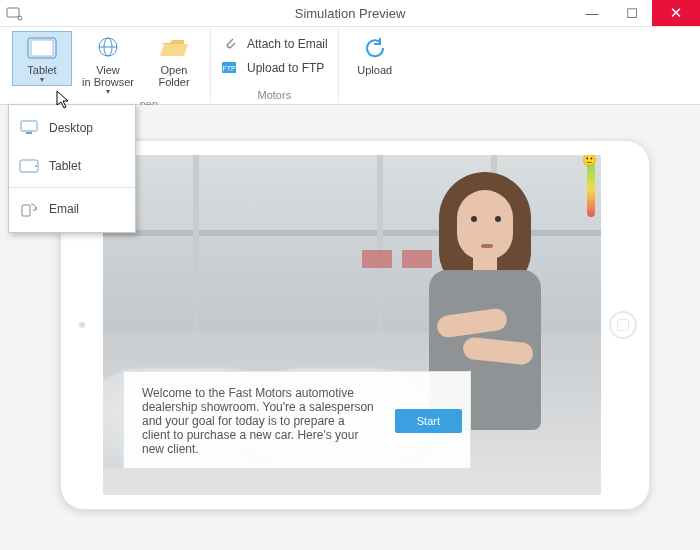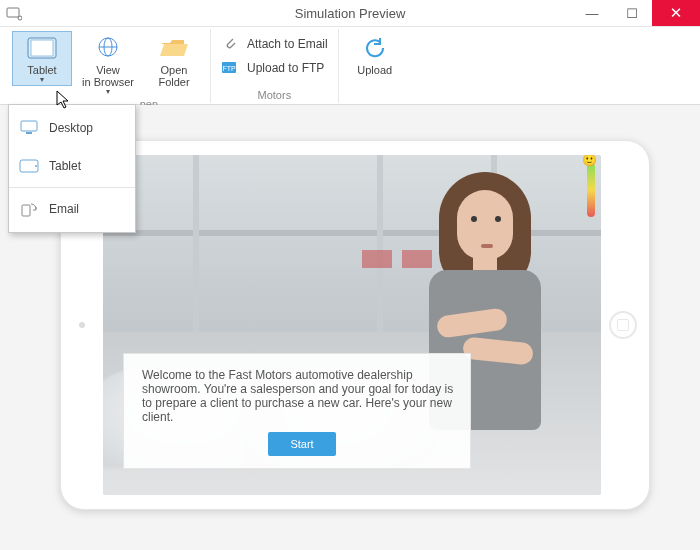--- a/index.html
+++ b/index.html
@@ -154,21 +154,21 @@
   }
   .person .arm.aL{ left:36px; width:70px; height:22px; transform:rotate(-8deg);}
   .person .arm.aR{ left:62px; top:168px; width:70px; height:22px; transform:rotate(6deg);}
   
   .card {
     position:absolute; left:20px; right:130px; bottom:26px;
     background:rgba(255,255,255,0.92);
     border:1px solid #e5e5e5;
     padding:14px 8px 12px 18px;
     font-size:12px; color:#555;
-    display:flex; flex-direction:column; gap:8px;
+    display:flex; flex-direction:row; gap:20px;
   }
   .card .primary-btn {
     align-self:center;
     background:#3aa0e0; color:#fff;
     border:none; padding:6px 22px; font-size:11px;
     border-radius:2px;
   }
   
   .moodbar { position:absolute; right:6px; top:8px; width:8px; height:54px;
     background:linear-gradient(to bottom,#8bdc5a 0%, #f5d94a 50%, #e65a5a 100%);

